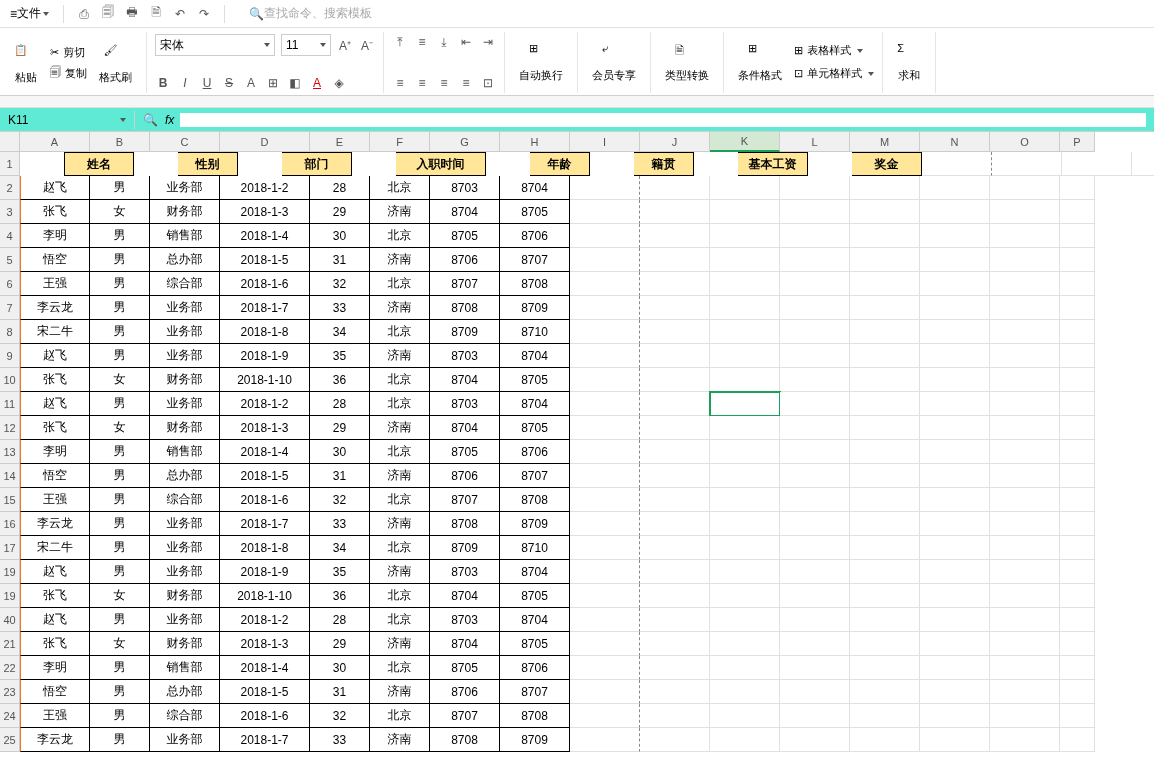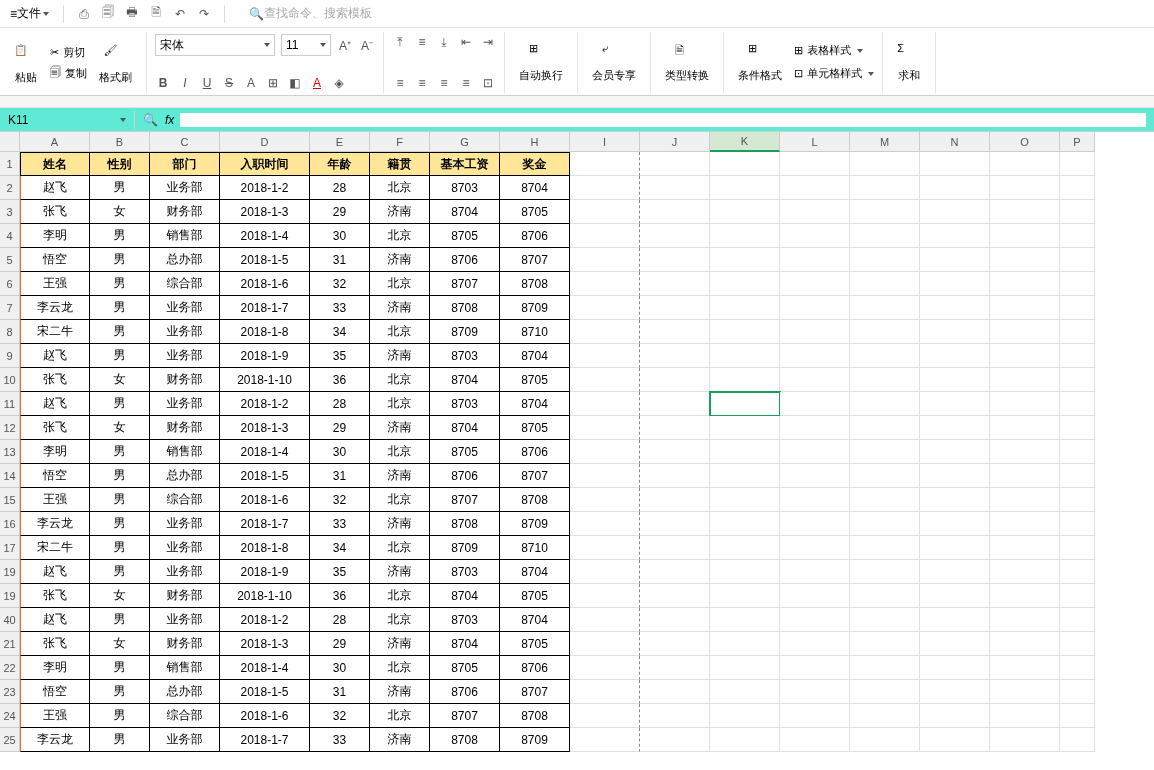--- a/index.html
+++ b/index.html
@@ -28,21 +28,21 @@
 .rowhdrs { display: flex; flex-direction: column; }
 .corner { width: 20px; height: 20px; background: #f0f0f0; border-right: 1px solid #ccc; border-bottom: 1px solid #ccc; }
 .rowhdr { width: 20px; height: 24px; background: #f0f0f0; border-right: 1px solid #ccc; border-bottom: 1px solid #ccc; display: flex; align-items: center; justify-content: center; font-size: 11px; color: #555; }
 .grid { flex: 1; }
 .colhdrs { display: flex; height: 20px; }
 .colhdr { background: #f0f0f0; border-right: 1px solid #ccc; border-bottom: 1px solid #ccc; display: flex; align-items: center; justify-content: center; font-size: 11px; color: #555; }
 .colhdr.active { background: #d4e8d4; border-bottom: 2px solid #1a9f5a; }
 .row { display: flex; height: 24px; }
 .cell { border-right: 1px solid #e0e0e0; border-bottom: 1px solid #e0e0e0; display: flex; align-items: center; justify-content: center; overflow: hidden; white-space: nowrap; background: #fff; }
 .cell.dataA,.cell.dataB,.cell.dataC,.cell.dataD,.cell.dataE,.cell.dataF,.cell.dataG,.cell.dataH { border-right: 1px solid #000; border-bottom: 1px solid #000; }
-.hdrcell { background: #ffe699; font-weight: bold; border-right: 1px solid #000; border-bottom: 1px solid #000; border-top: 1px solid #000; }
+.hdrcell { background: #ffe699; font-weight: bold; border-right: 1px solid #000; border-bottom: 1px solid #000; border-top: 1px solid #000; margin-left: 44px; }
 .hdrcell:first-child { border-left: 1px solid #000; }
 .firstcol { border-left: 1px solid #f97316; }
 .selected { outline: 2px solid #1a9f5a; outline-offset: -1px; }
 .pagebreak { border-right: 1px dashed #888 !important; }
 .wA{width:70px}.wB{width:60px}.wC{width:70px}.wD{width:90px}.wE{width:60px}.wF{width:60px}.wG{width:70px}.wH{width:70px}.wI{width:70px}.wJ{width:70px}.wK{width:70px}.wL{width:70px}.wM{width:70px}.wN{width:70px}.wO{width:70px}.wP{width:35px}
 .tri-down { display: inline-block; width: 0; height: 0; border-left: 3px solid transparent; border-right: 3px solid transparent; border-top: 4px solid #555; margin-left: 2px; }
 .sep { width: 1px; height: 18px; background: #ddd; margin: 0 4px; }
 </style>
 </head>
 <body>

